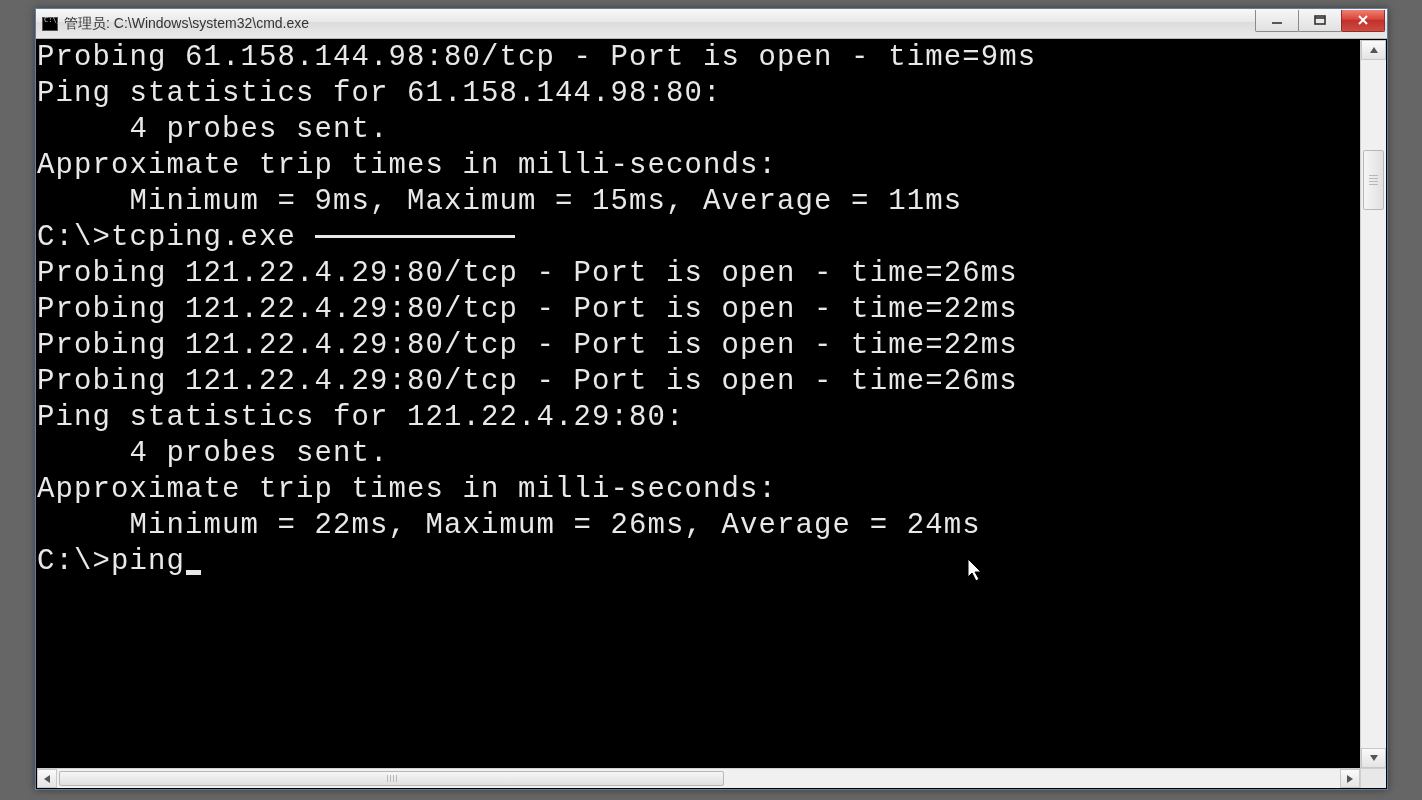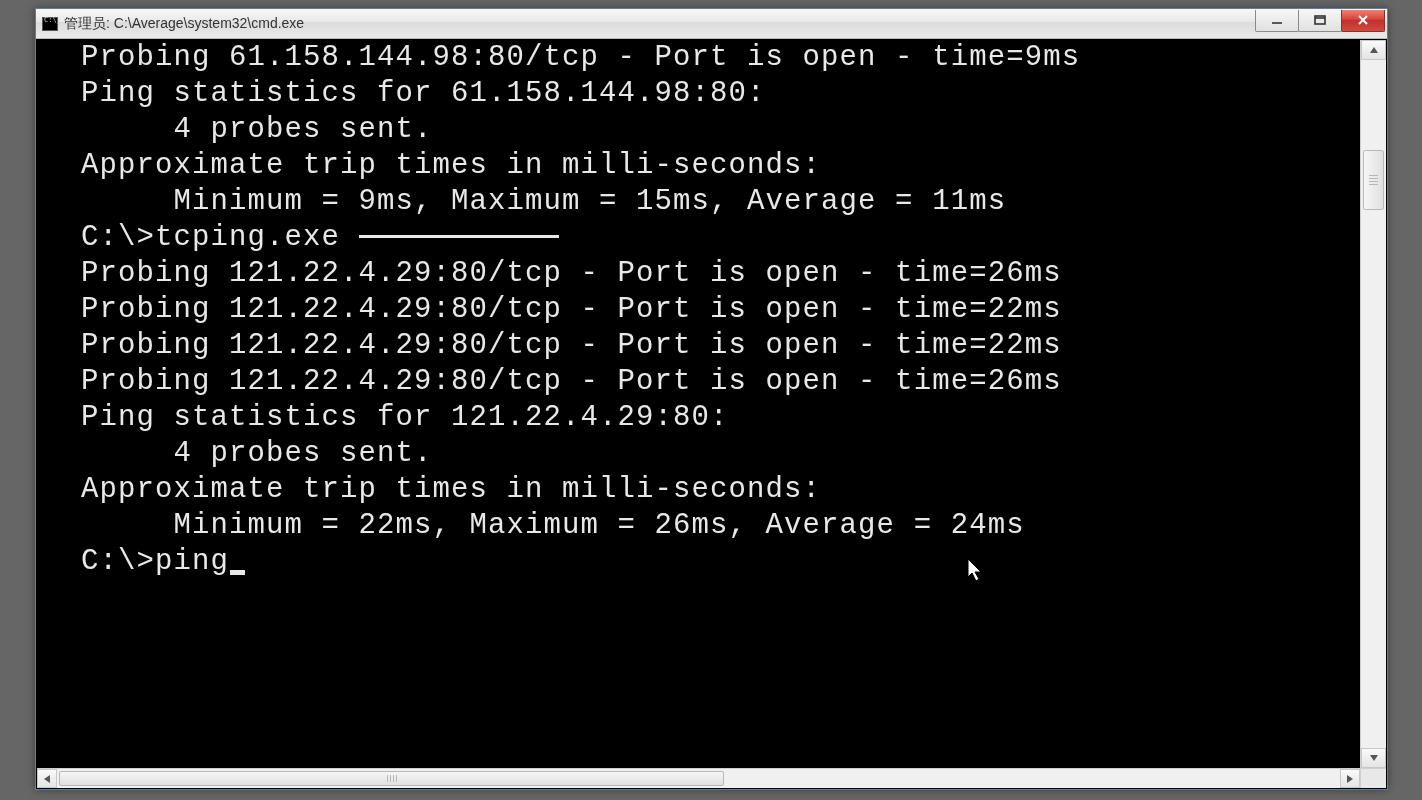--- a/index.html
+++ b/index.html
@@ -70,21 +70,21 @@
     left: 0; top: 0; right: 26px; bottom: 20px;
     background: #000;
     color: #e8e8e8;
     font-size: 29px;
     line-height: 36px;
     letter-spacing: 1.1px;
     white-space: pre;
     overflow: hidden;
     font-family: "NSimSun", "SimSun", "FangSong", "Courier New", monospace;
   }
-  .console-area .line { display: block; margin-left: 44px; }
+  .console-area .line { display: block; }
   .redacted {
     display: inline-block;
     border-top: 3px solid #e8e8e8;
     height: 0;
     vertical-align: middle;
     margin-top: -2px;
   }
   .cursor {
     display: inline-block;
     width: 15px; height: 5px;
@@ -158,21 +158,21 @@
     pointer-events: none;
   }
 </style>
 </head>
 <body>
 
 <div class="window">
 
   <div class="titlebar">
     <span class="app-icon"></span>
-    <span class="title-text">管理员: C:\Average\system32\cmd.exe</span>
+    <span class="title-text">管理员: C:\Windows\system32\cmd.exe</span>
     <span class="spacer"></span>
     <div class="win-btns">
       <div class="win-btn">
         <svg viewBox="0 0 14 12">
           <line class="stroke" x1="2" y1="9" x2="12" y2="9"></line>
         </svg>
       </div>
       <div class="win-btn">
         <svg viewBox="0 0 14 12">
           <rect class="stroke" x="2" y="2" width="10" height="8"></rect>

